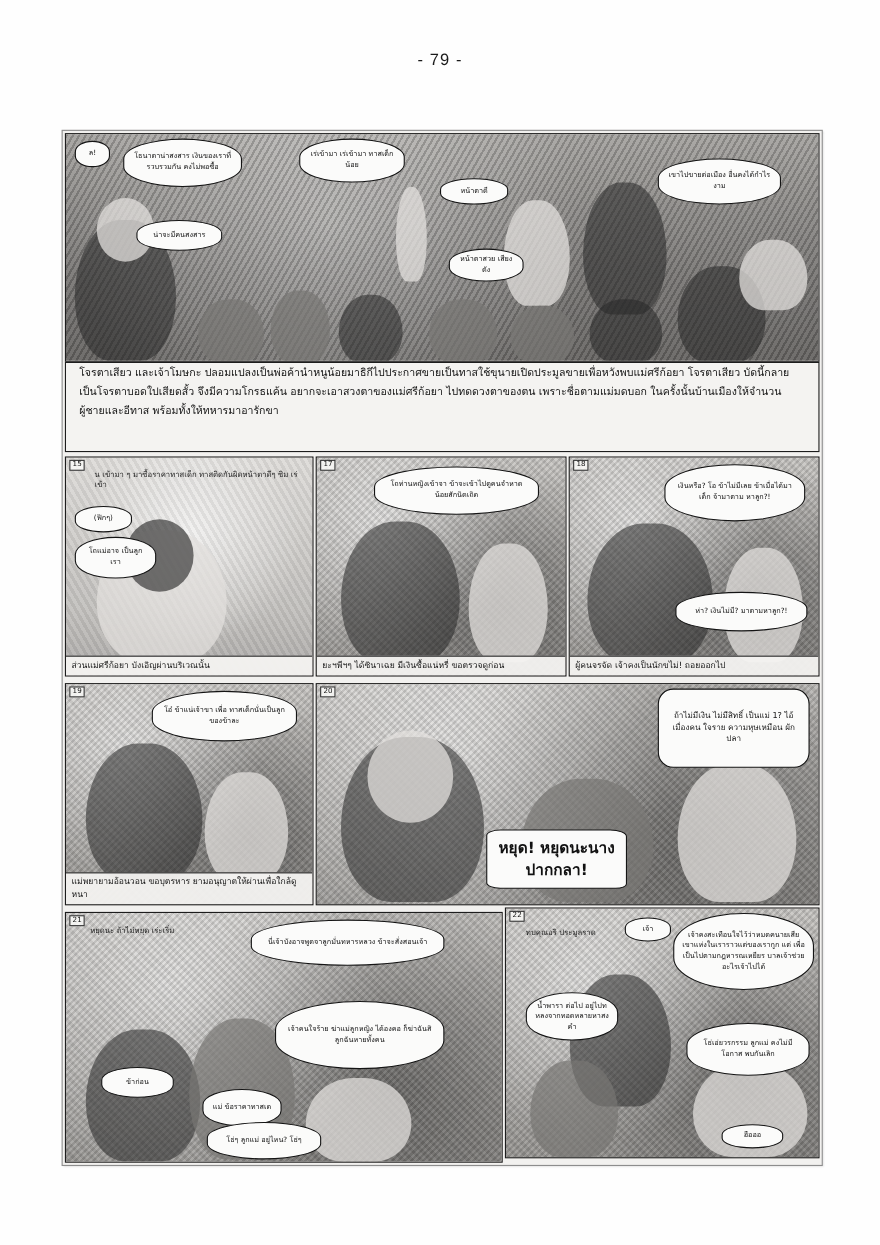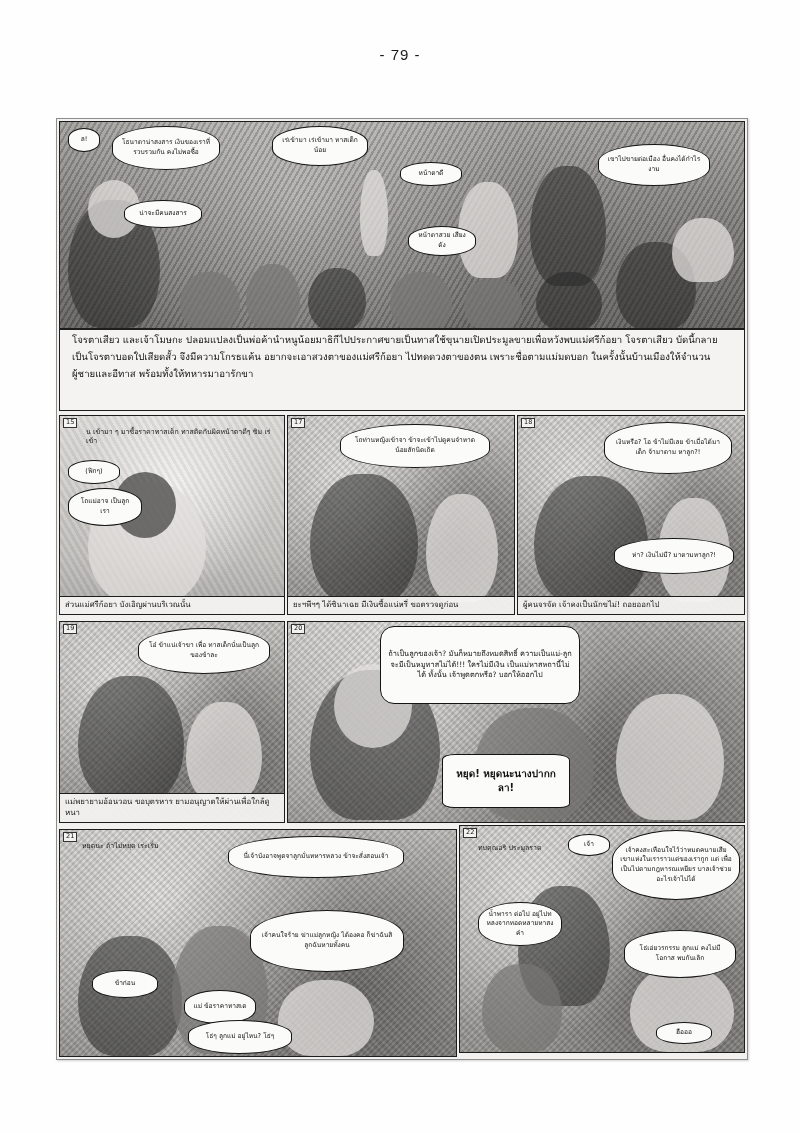--- a/index.html
+++ b/index.html
@@ -98,21 +98,21 @@
     font-family: "DejaVu Sans", sans-serif;
     font-size: 7.4px;
     line-height: 1.45;
     text-align: center;
     display: flex;
     align-items: center;
     justify-content: center;
     padding: 5px 7px;
     box-sizing: border-box;
   }
-  .balloon.big { font-size: 10px; }
+  .balloon.big { font-size: 14px; }
   .balloon.small { font-size: 6.6px; }
   .balloon.shout {
     font-weight: bold;
     border-radius: 10% 12% 8% 10%;
     border-width: 1.4px;
   }
   
   .caption {
     position: absolute;
     box-sizing: border-box;
@@ -234,21 +234,21 @@
       <div class="panel-caption">แม่พยายามอ้อนวอน ขอบุตรหาร ยามอนุญาตให้ผ่านเพื่อใกล้ดูหนา</div>
     </div>
 
     <div class="panel" style="left:230px; top:502px; width:458px; height:202px;">
       <div class="art"></div>
       <div class="fig" style="left:22px; top:48px; width:130px; height:150px;"></div>
       <div class="fig head pale" style="left:46px; top:42px; width:78px; height:84px;"></div>
       <div class="fig mid" style="left:186px; top:86px; width:120px; height:112px;"></div>
       <div class="fig pale" style="left:328px; top:72px; width:108px; height:126px;"></div>
       <div class="panel-num">20</div>
-      <div class="balloon" style="left:92px; top:4px; width:200px; height:78px; border-radius:14px;">ถ้าเป็นลูกของเจ้า? มันก็หมายถึงหมดสิทธิ์ ความเป็นแม่-ลูก จะมีเป็นหมูทาสไม่ได้!!! ใครไม่มีเงิน เป็นแม่หาสหถานี้ไม่ได้ ทั้งนั้น เจ้าพูดตกหรือ? บอกให้ออกไป</div>
+      <div class="balloon" style="left:310px; top:4px; width:138px; height:72px; border-radius:14px;">ถ้าไม่มีเงิน ไม่มีสิทธิ์ เป็นแม่ 1? ไอ้ เมื่องคน ใจราย ความหุษเหมือน ผักปลา</div>
       <div class="balloon shout big" style="left:154px; top:132px; width:128px; height:54px;">หยุด! หยุดนะนางปากกลา!</div>
     </div>
 
     <div class="panel" style="left:2px; top:710px; width:398px; height:228px;">
       <div class="art"></div>
       <div class="fig" style="left:18px; top:106px; width:104px; height:120px;"></div>
       <div class="fig mid" style="left:112px; top:96px; width:96px; height:128px;"></div>
       <div class="fig pale" style="left:218px; top:150px; width:96px; height:76px;"></div>
       <div class="panel-num">21</div>
       <div class="hand-note" style="left:22px; top:12px; width:110px;">หยุดนะ ถ้าไม่หยุด เร่ะเริ่ม</div>

